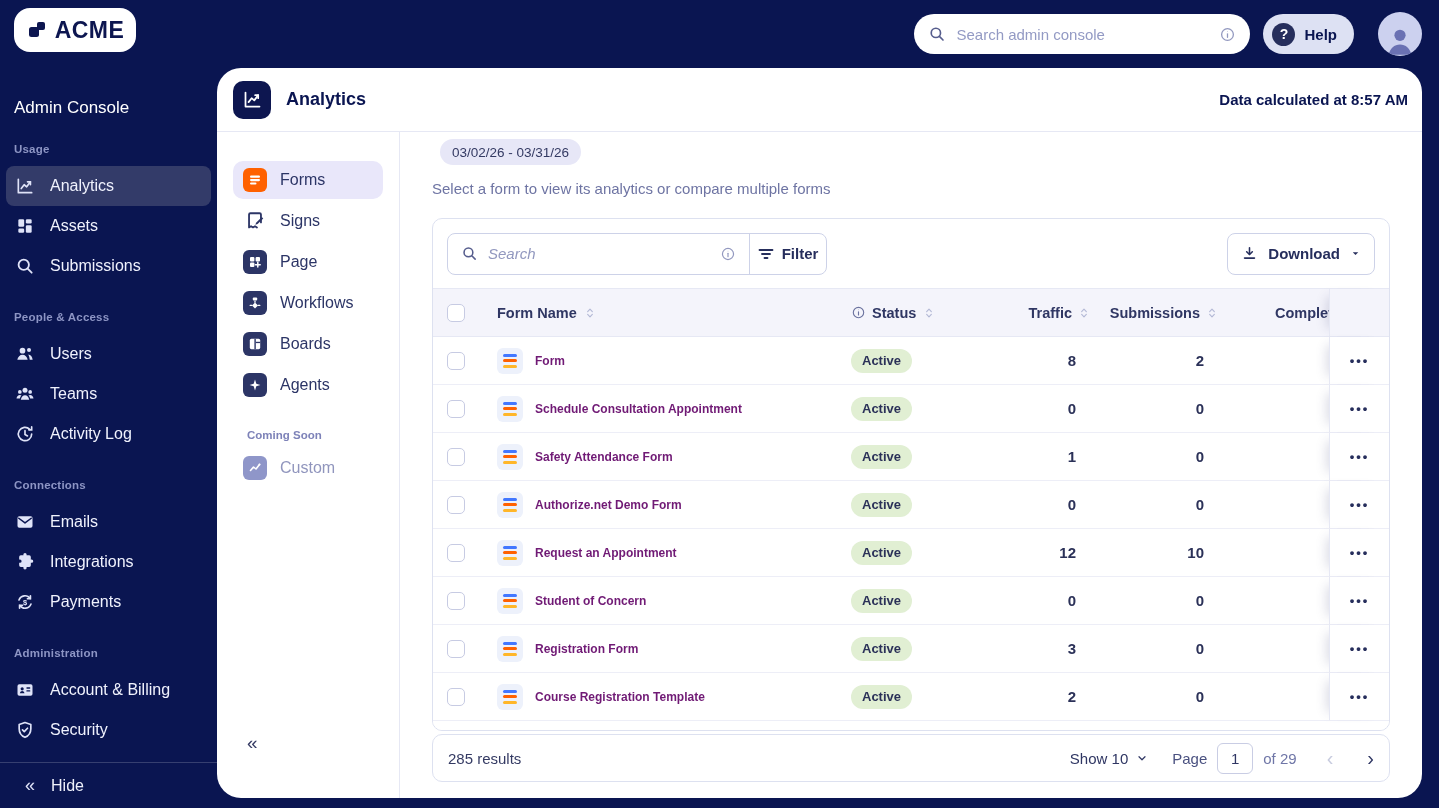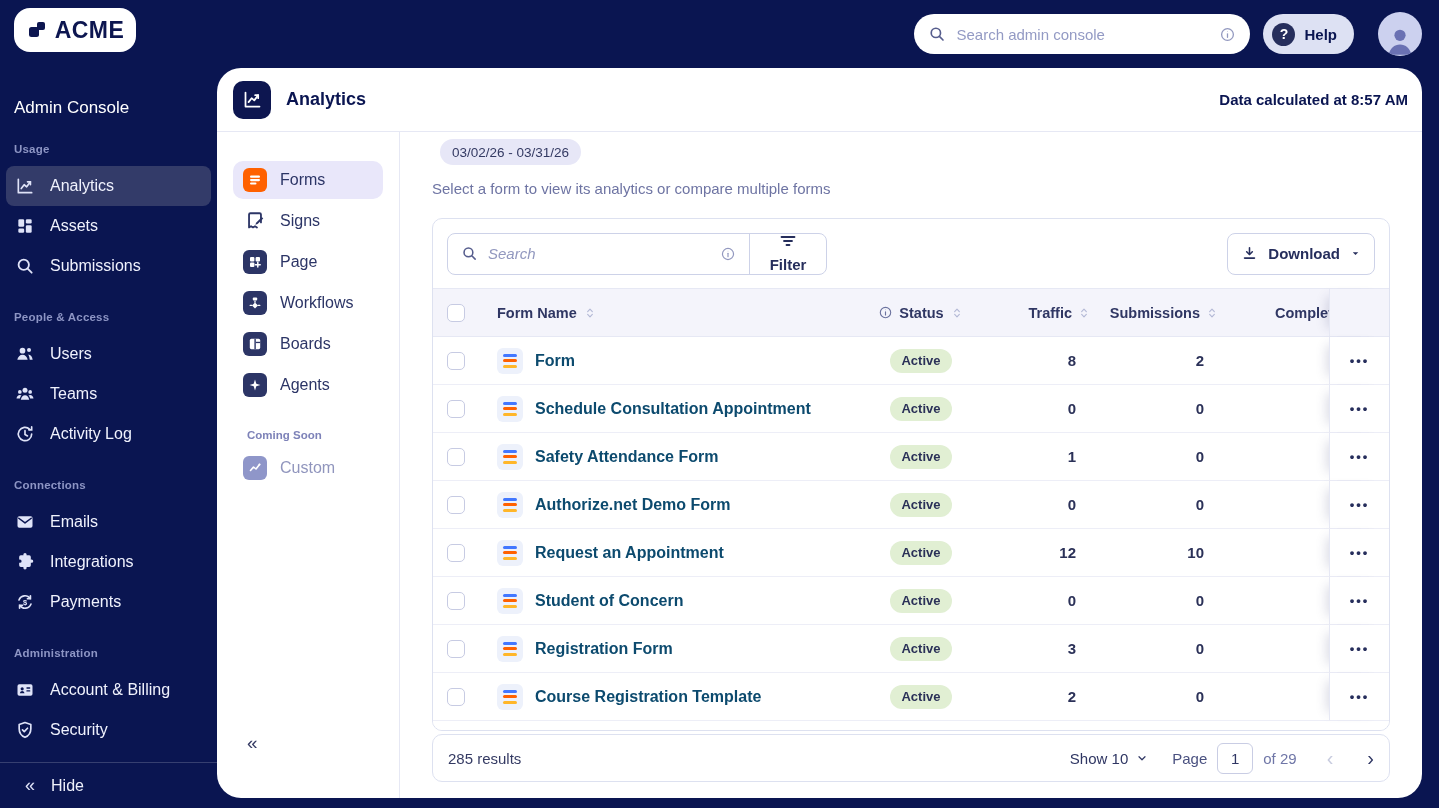--- a/index.html
+++ b/index.html
@@ -80,48 +80,48 @@
   
   .table-panel { margin-top:21px; border:1px solid #dde1f0; border-radius:10px; overflow:hidden; background:#fff; }
   .panel-toolbar { height:70px; border-bottom:1px solid #e6e8f4; display:flex; align-items:center;
                    justify-content:space-between; padding:0 14px; }
   .search-group { display:flex; height:42px; width:380px; border:1px solid #cdd2e8; border-radius:8px; overflow:hidden; }
   .tb-search { flex:1; display:flex; align-items:center; gap:10px; padding:0 13px; border-right:1px solid #cdd2e8; }
   .tb-search input { flex:1; border:none; outline:none; font-size:15px; color:#0a1551;
                      font-family:"Liberation Sans",sans-serif;font-style:italic; }
   .tb-search input::placeholder { color:#9298bf; }
   .tb-filter { width:76px; display:flex; align-items:center; justify-content:center; gap:8px;
-               font-size:15px; font-weight:700; color:#262e5c; cursor:pointer;flex-direction:column; }
+               font-size:15px; font-weight:700; color:#262e5c; cursor:pointer; }
   .download-btn { height:42px; border:1px solid #cdd2e8; border-radius:8px; background:#fff; cursor:pointer;
                   display:flex; align-items:center; gap:10px; padding:0 13px;
                   font-size:15px; font-weight:700; color:#262e5c; font-family:"Liberation Sans",sans-serif; }
 
   .t-row { position:relative; display:grid; grid-template-columns:46px 1fr 140px 110px 128px 160px;
            align-items:center; height:48px; background:#fff; border-bottom:1px solid #edeef7; }
   .t-head { background:#f4f4fb; border-bottom:1px solid #e6e8f4; }
   .cell { display:flex; align-items:center; min-width:0; }
   .cell-check { justify-content:center; }
   .checkbox { width:18px; height:18px; border:1.5px solid #c7cbe3; border-radius:5px; background:#fff; cursor:pointer; }
   .cell-name { gap:12px; padding-left:18px; }
-  .cell-status { justify-content:center; gap:6px; }
+  .cell-status { justify-content:flex-start; gap:6px; }
   .cell-num { justify-content:flex-end; padding-right:25px; font-size:15px; font-weight:700; color:#2b3158; }
   .cell-completion { padding-left:46px; white-space:nowrap; overflow:visible; }
   .head-label { font-size:14.5px; font-weight:700; color:#2f3663; white-space:nowrap; }
   .head-num { justify-content:flex-end; padding-right:10px; gap:5px; }
   .sort-ic { color:#b4b9d6; }
   .actions-cell { position:absolute; right:0; top:0; bottom:0; width:60px; background:#fff;
                   border-left:1px solid #e6e8f4; box-shadow:-10px 0 12px -8px rgba(42,52,104,.18);
                   display:flex; align-items:center; justify-content:center; }
   .t-head .actions-cell { background:#f4f4fb; }
   .more-dots { font-size:13px; font-weight:700; letter-spacing:2px; color:#262e5c; cursor:pointer; }
   .form-tile { width:26px; height:26px; border-radius:6px; background:#edf1fb; flex:0 0 26px;
                display:flex; flex-direction:column; align-items:center; justify-content:center; gap:2.5px; }
   .bar { width:14px; height:3px; border-radius:2px; }
   .bar-blue { background:#4277ff; } .bar-orange { background:#ff6100; } .bar-amber { background:#ffb629; }
-  .form-link { font-size:16px; font-weight:700; color:#0c4a6e; white-space:nowrap; overflow:hidden;
+  .form-link { font-size:12px; font-weight:700; color:#701a75; white-space:nowrap; overflow:hidden;
                text-overflow:ellipsis; cursor:pointer; text-decoration:none; }
   .status-badge { height:24px; padding:0 11px; border-radius:12px; background:#e1efd3; display:flex; align-items:center;
                   font-size:13px; font-weight:700; color:#2b3158; }
   .row-sliver { height:9px; background:#fff; overflow:hidden; }
 
   
   .pager-box { margin-top:3px; height:48px; border:1px solid #dde1f0; border-radius:10px; background:#fff;
                display:flex; align-items:center; padding:0 15px; }
   .results-text { font-size:15px; color:#343a63; }
   .pager-right { margin-left:auto; display:flex; align-items:center; }

